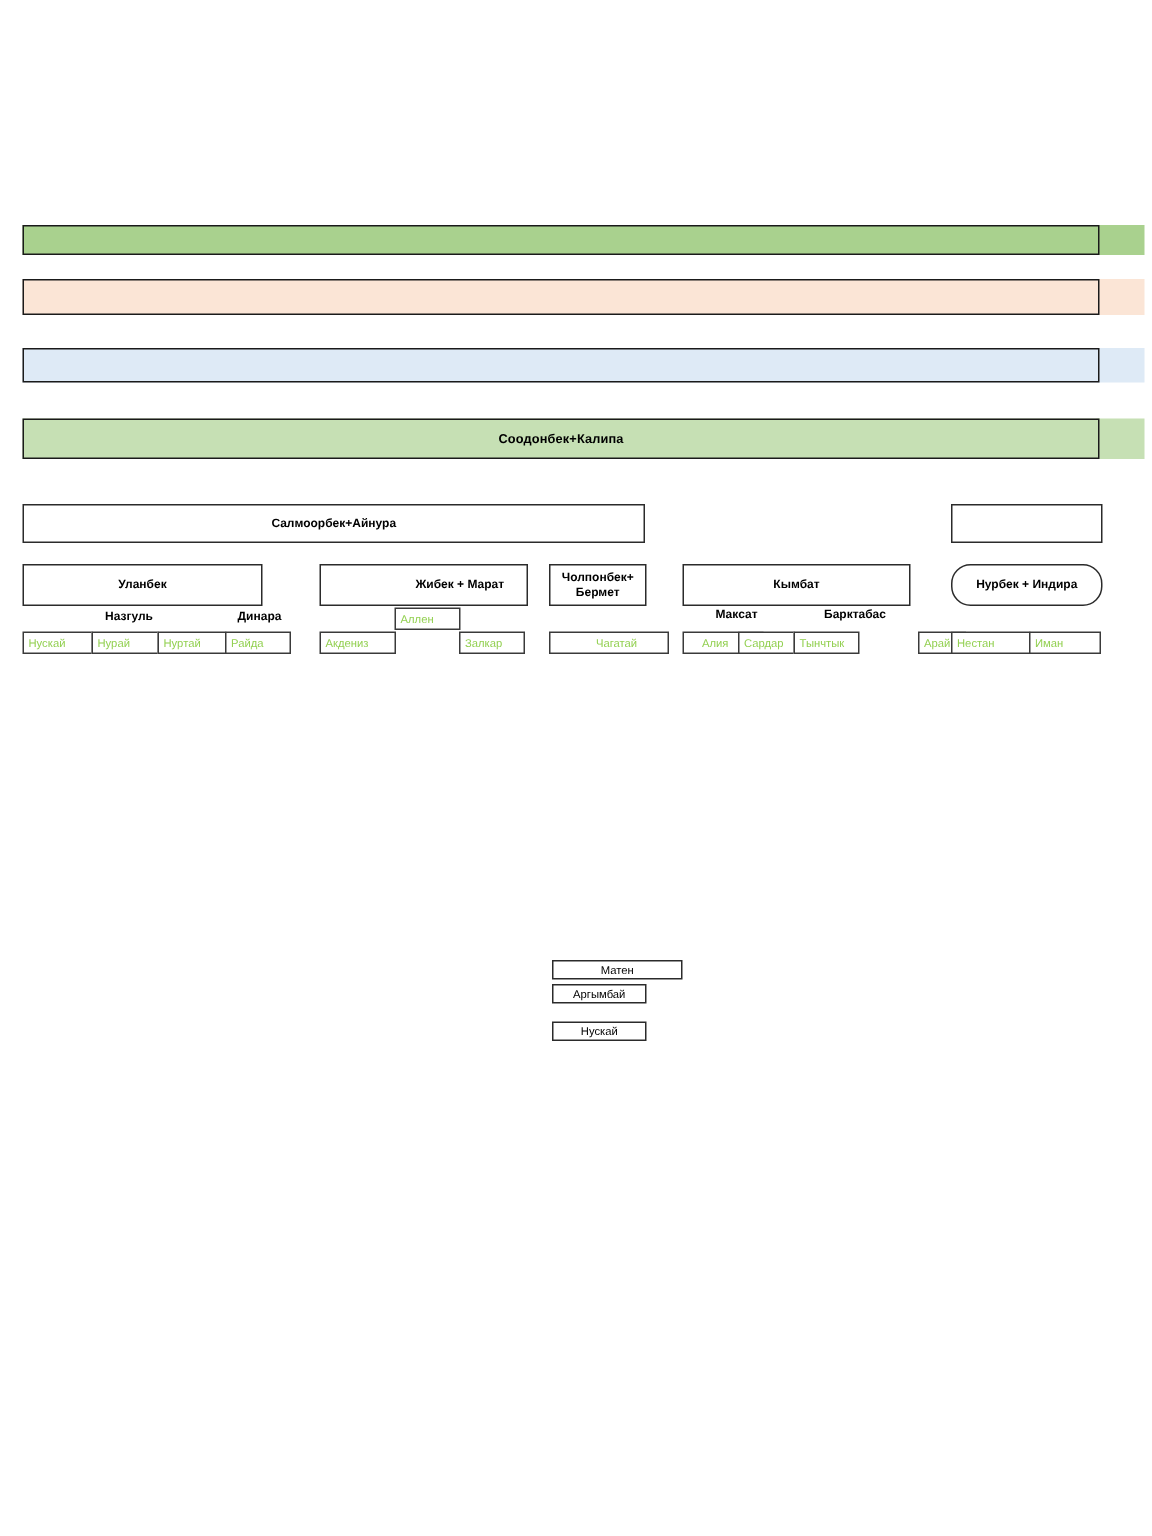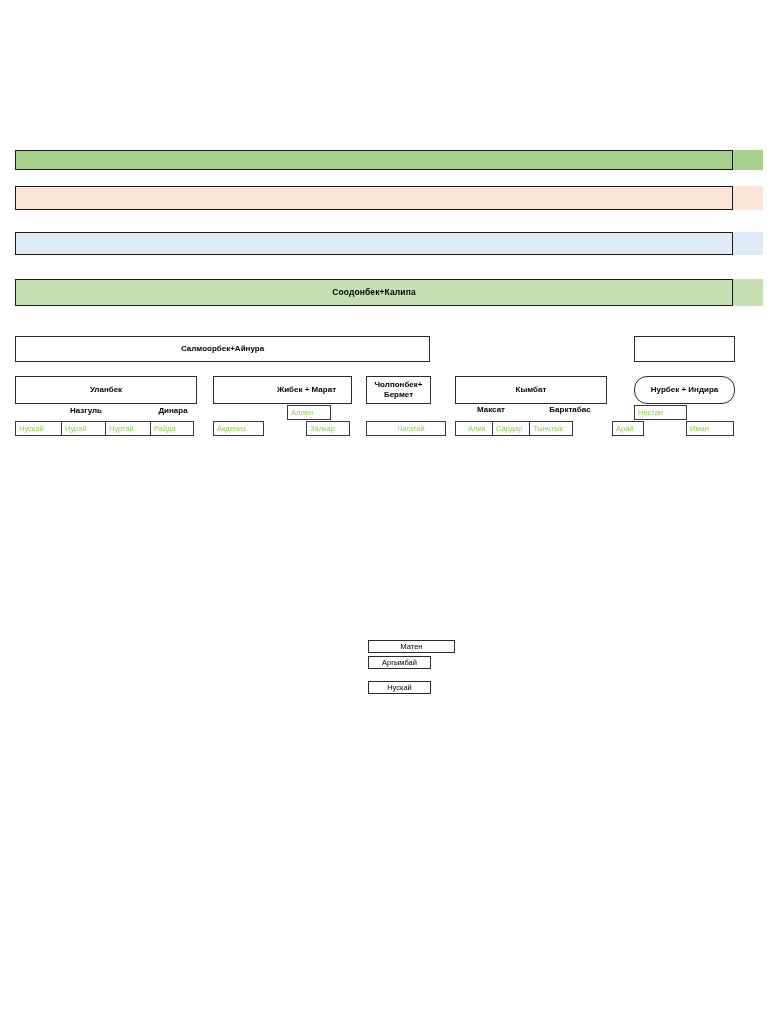--- a/index.html
+++ b/index.html
@@ -109,21 +109,21 @@
     <div class="banner-tail" style="position: absolute; background: rgb(198, 224, 180); left: 731px; top: 279px; width: 32px; height: 27px;"></div>
     <div class="cell banner" style="background: rgb(198, 224, 180); border-color: rgb(26, 26, 26); left: 15px; top: 279px; width: 718px; height: 27px;">
       <span>Соодонбек+Калипа</span>
     </div>
     <div class="cell box" style="left: 15px; top: 336px; width: 415px; height: 26px;">
       <span>Салмоорбек+Айнура</span>
     </div>
     <div class="cell box" style="left: 634px; top: 336px; width: 101px; height: 26px;">
       <span></span>
     </div>
-    <div class="cell box" style="left: 15px; top: 376px; width: 182px; height: 28px;">
+    <div class="cell box" style="left: 15px; top: 376px; width: 160px; height: 28px;">
       <span>Уланбек</span>
     </div>
     <div class="cell box" style="left: 213px; top: 376px; width: 139px; height: 28px; padding-left: 48px;">
       <span>Жибек + Марат</span>
     </div>
     <div class="cell box two-line" style="left: 366px; top: 376px; width: 65px; height: 28px;">
       <span>Чолпонбек+ Бермет</span>
     </div>
     <div class="cell box" style="left: 455px; top: 376px; width: 152px; height: 28px;">
       <span>Кымбат</span>
@@ -151,42 +151,42 @@
     </div>
     <div class="cell namecell" style="color: rgb(146, 208, 80); left: 105px; top: 421px; width: 46px; height: 15px;">
       <span>Нуртай</span>
     </div>
     <div class="cell namecell" style="color: rgb(146, 208, 80); left: 150px; top: 421px; width: 44px; height: 15px;">
       <span>Райда</span>
     </div>
     <div class="cell namecell" style="color: rgb(146, 208, 80); left: 213px; top: 421px; width: 51px; height: 15px;">
       <span>Акдениз</span>
     </div>
-    <div class="cell namecell" style="color: rgb(146, 208, 80); left: 263px; top: 405px; width: 44px; height: 15px; margin-left: 24px;">
+    <div class="cell namecell" style="color: rgb(146, 208, 80); left: 263px; top: 405px; width: 44px; height: 15px;">
       <span>Аллен</span>
     </div>
     <div class="cell namecell" style="color: rgb(146, 208, 80); left: 306px; top: 421px; width: 44px; height: 15px;">
       <span>Залкар</span>
     </div>
     <div class="cell namecell" style="color: rgb(146, 208, 80); justify-content: center; padding-left: 10px; left: 366px; top: 421px; width: 80px; height: 15px;">
       <span>Чагатай</span>
     </div>
     <div class="cell namecell" style="color: rgb(146, 208, 80); left: 455px; top: 421px; width: 54px; height: 15px; padding-left: 12px;">
       <span>Алия</span>
     </div>
     <div class="cell namecell" style="color: rgb(146, 208, 80); left: 492px; top: 421px; width: 38px; height: 15px;">
       <span>Сардар</span>
     </div>
     <div class="cell namecell" style="color: rgb(146, 208, 80); left: 529px; top: 421px; width: 44px; height: 15px;">
       <span>Тынчтык</span>
     </div>
     <div class="cell namecell" style="color: rgb(146, 208, 80); left: 572px; top: 421px; width: 32px; height: 15px; margin-left: 40px;">
       <span>Арай</span>
     </div>
-    <div class="cell namecell" style="color: rgb(146, 208, 80); left: 634px; top: 405px; width: 53px; height: 15px;">
+    <div class="cell namecell" style="color: rgb(146, 208, 80); left: 634px; top: 421px; width: 53px; height: 15px;">
       <span>Нестан</span>
     </div>
     <div class="cell namecell" style="color: rgb(146, 208, 80); left: 686px; top: 421px; width: 48px; height: 15px;">
       <span>Иман</span>
     </div>
     <div class="cell minibox" style="left: 368px; top: 640px; width: 87px; height: 13px;">
       <span>Матен</span>
     </div>
     <div class="cell minibox" style="left: 368px; top: 656px; width: 63px; height: 13px;">
       <span>Аргымбай</span>

